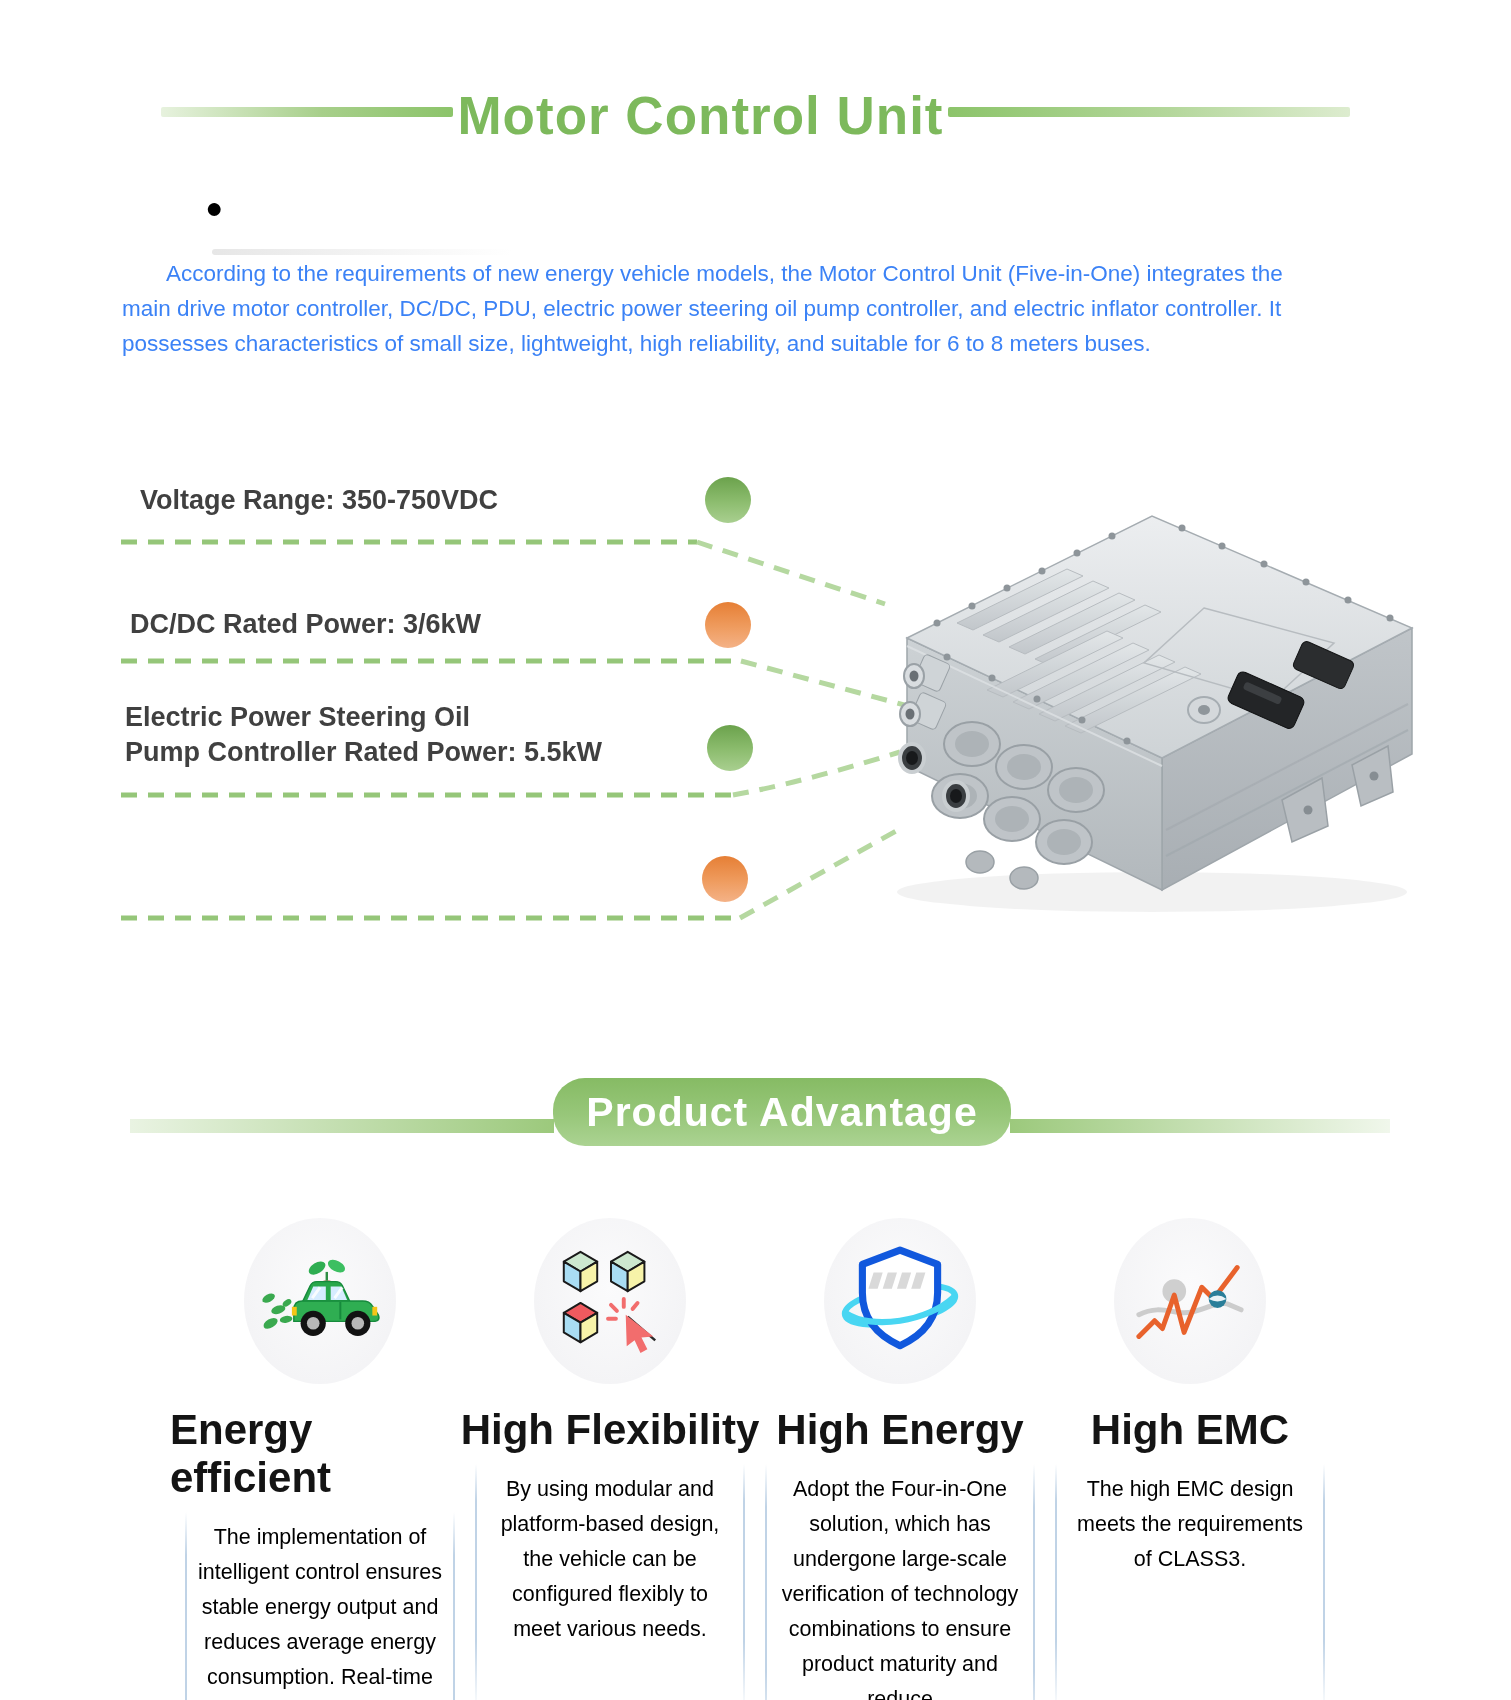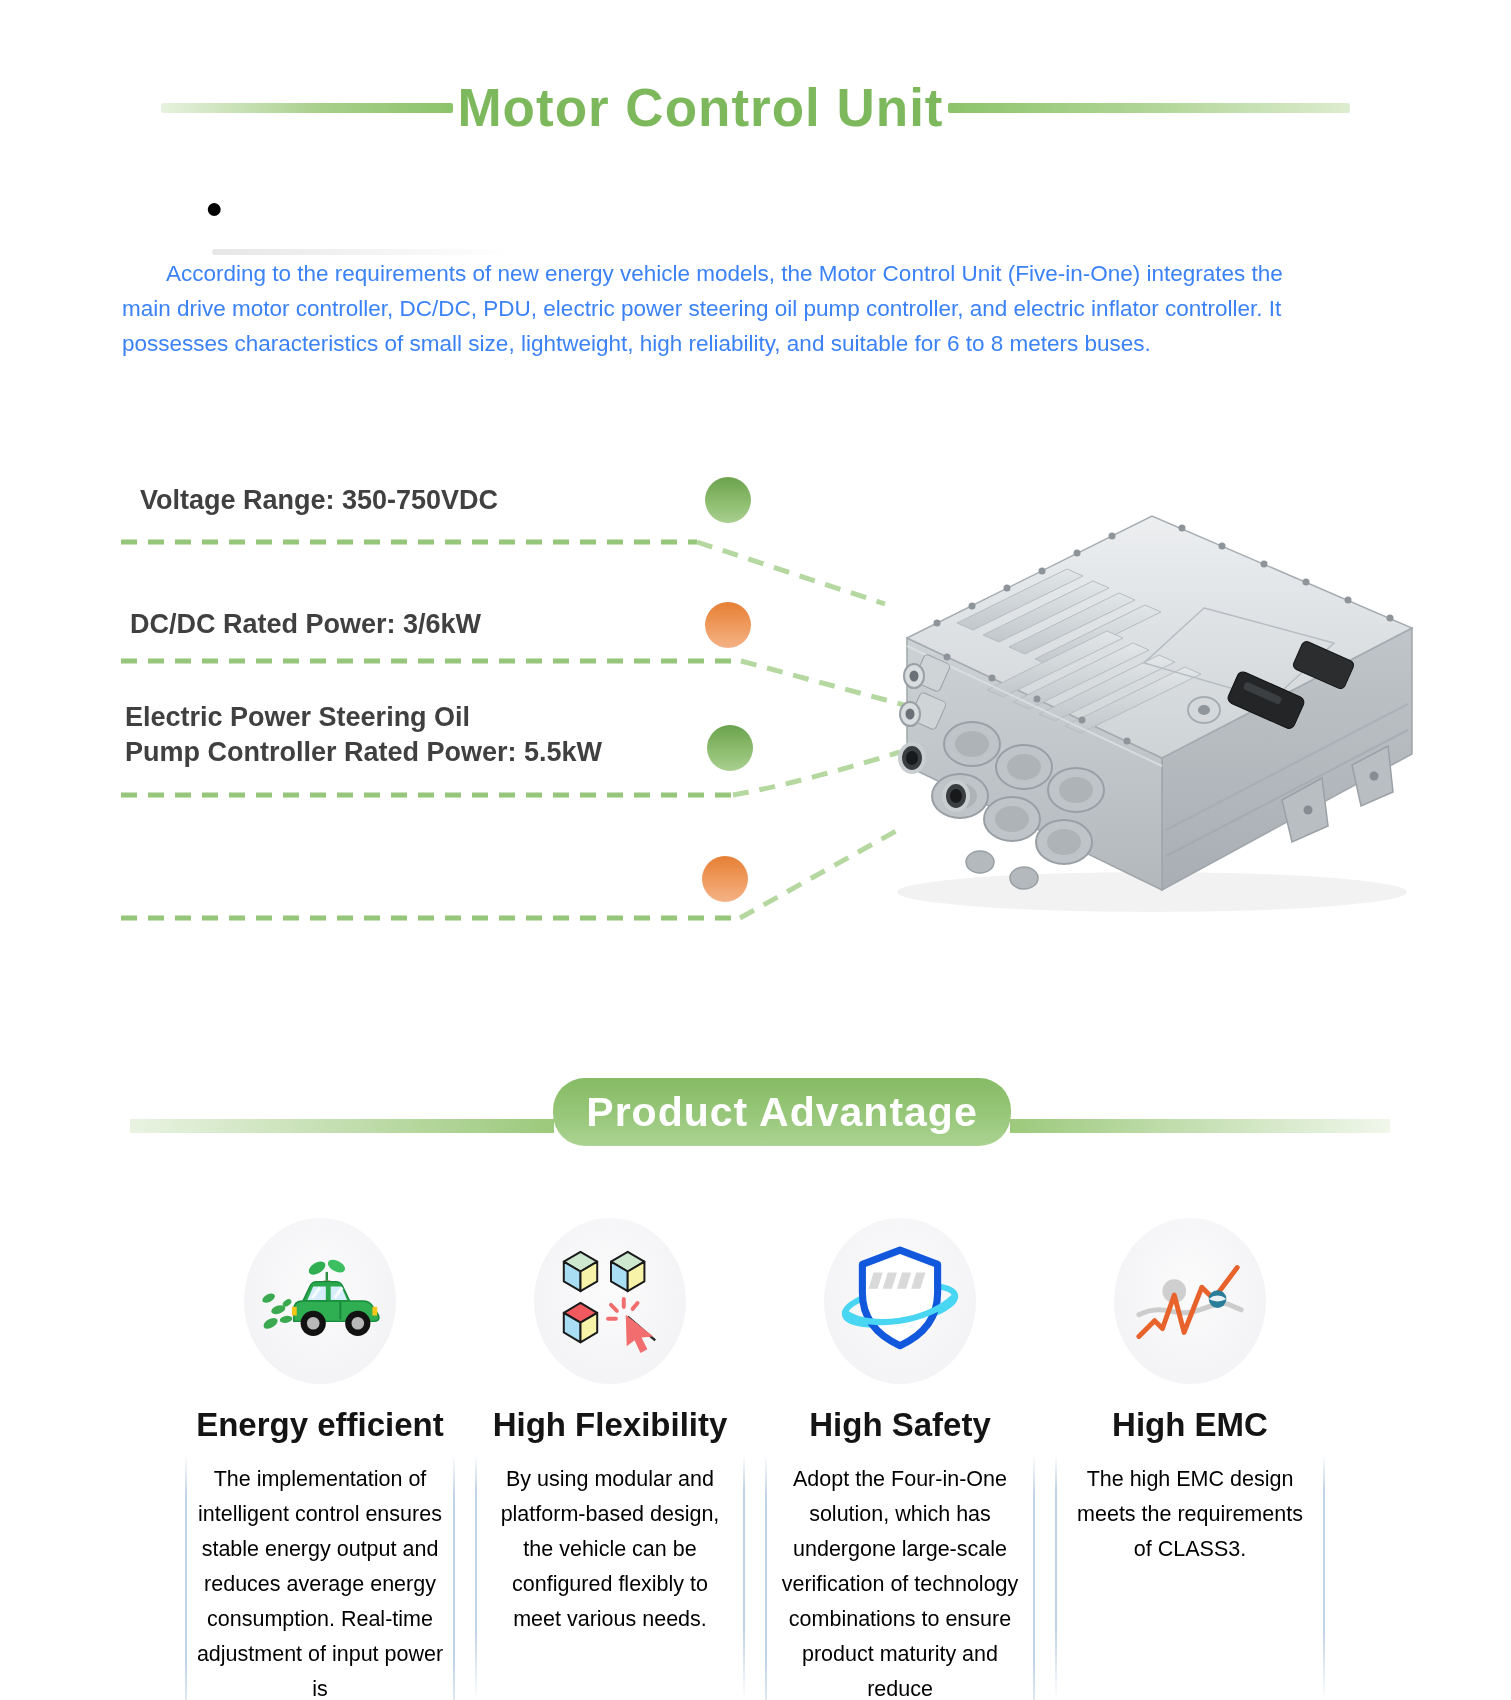--- a/index.html
+++ b/index.html
@@ -4,21 +4,21 @@
 <style>
   html,body{margin:0;padding:0;background:#fff;}
   #page{position:relative;width:1511px;height:1700px;background:#ffffff;overflow:hidden;
         font-family:"Liberation Sans","DejaVu Sans",sans-serif;}
 
   
   .header{position:absolute;left:0;top:72px;width:100%;display:flex;align-items:center;justify-content:center;}
   .hline{height:10px;border-radius:2px;}
   .hline.left{width:292px;background:linear-gradient(90deg,#e7f2de 0%,#a7cf8a 55%,#8cc46a 100%);}
   .hline.right{width:402px;background:linear-gradient(90deg,#8cc46a 0%,#b4d79b 55%,#ddeccf 100%);}
-  .page-title{font-size:53px;font-weight:bold;color:#7db95c;letter-spacing:1px;line-height:72px;padding:0 4px;}
+  .page-title{font-size:53px;font-weight:bold;color:#7db95c;letter-spacing:1px;line-height:72px;padding:0 4px;margin-top:8px;}
 
   
   .intro-heading{position:absolute;left:205px;top:188px;display:flex;align-items:center;}
   .intro-bullet{font-size:30px;color:#000;margin-right:4px;line-height:40px;}
   .intro-title{font-size:33px;font-weight:bold;color:#3a3a3a;}
   .intro-underline{position:absolute;left:212px;top:249px;width:300px;height:6px;border-radius:3px;
         background:linear-gradient(90deg,#d9d9d9 0%,rgba(217,217,217,0) 100%);opacity:.65;}
   .intro-paragraph{position:absolute;left:122px;top:256px;width:1260px;font-size:22.5px;line-height:35px;
         color:#3b82f6;white-space:pre-line;text-indent:44px;}
 
@@ -41,21 +41,21 @@
   .adv-line{position:absolute;top:1119px;height:14px;z-index:1;}
   .adv-line.left{left:130px;width:424px;background:linear-gradient(90deg,rgba(156,201,124,.22) 0%,#9cc97c 100%);}
   .adv-line.right{left:1010px;width:380px;background:linear-gradient(90deg,#9cc97c 0%,rgba(156,201,124,.15) 100%);}
 
   
   .adv-col{position:absolute;top:1218px;width:300px;display:flex;flex-direction:column;align-items:center;}
   .adv-col.c1{left:170px;} .adv-col.c2{left:460px;} .adv-col.c3{left:750px;} .adv-col.c4{left:1040px;}
   .icon-circle{width:152px;height:166px;border-radius:50%;
         background:radial-gradient(ellipse at 50% 42%,#fbfbfc 0%,#f4f4f6 70%,#efeff2 100%);
         display:flex;align-items:center;justify-content:center;}
-  .adv-title{margin-top:22px;font-size:33px;font-weight:bold;color:#141414;text-align:center;}
+  .adv-title{margin-top:22px;font-size:42px;font-weight:bold;color:#141414;text-align:left;}
   .adv-desc-box{margin-top:10px;position:relative;width:262px;padding:8px 4px 0 4px;min-height:238px;}
   .adv-desc-box::before,.adv-desc-box::after{content:"";position:absolute;top:0;bottom:0;width:2px;
         background:linear-gradient(180deg,rgba(140,175,210,0) 0%,rgba(140,175,210,.55) 15%,
         rgba(140,175,210,.55) 72%,rgba(140,175,210,0) 100%);}
   .adv-desc-box::before{left:0;} .adv-desc-box::after{right:0;}
   .adv-desc{font-size:21.5px;line-height:35px;color:#000;text-align:center;white-space:pre-line;}
 </style>
 </head>
 <body>
 
@@ -289,21 +289,21 @@
         <path d="M60,10 L97,24 V52 C97,78 82,94 60,104 C38,94 23,78 23,52 V24 Z" fill="#ffffff" stroke="#1158dd" stroke-width="7" stroke-linejoin="round"></path>
         <g fill="#d9d9d9">
           <polygon points="34,32 43,32 38,48 29,48"></polygon>
           <polygon points="48,32 57,32 52,48 43,48"></polygon>
           <polygon points="62,32 71,32 66,48 57,48"></polygon>
           <polygon points="76,32 85,32 80,48 71,48"></polygon>
         </g>
         <path d="M7,72 C32,89 88,80 113,56" fill="none" stroke="#49d6f2" stroke-width="6" stroke-linecap="round"></path>
       </svg>
     </div>
-    <div class="adv-title">High Safety</div>
+    <div class="adv-title">High Energy</div>
     <div class="adv-desc-box">
       <div class="adv-desc">Adopt the Four-in-One
 solution, which has
 undergone large-scale
 verification of technology
 combinations to ensure
 product maturity and reduce
 risks.</div>
     </div>
   </div>

